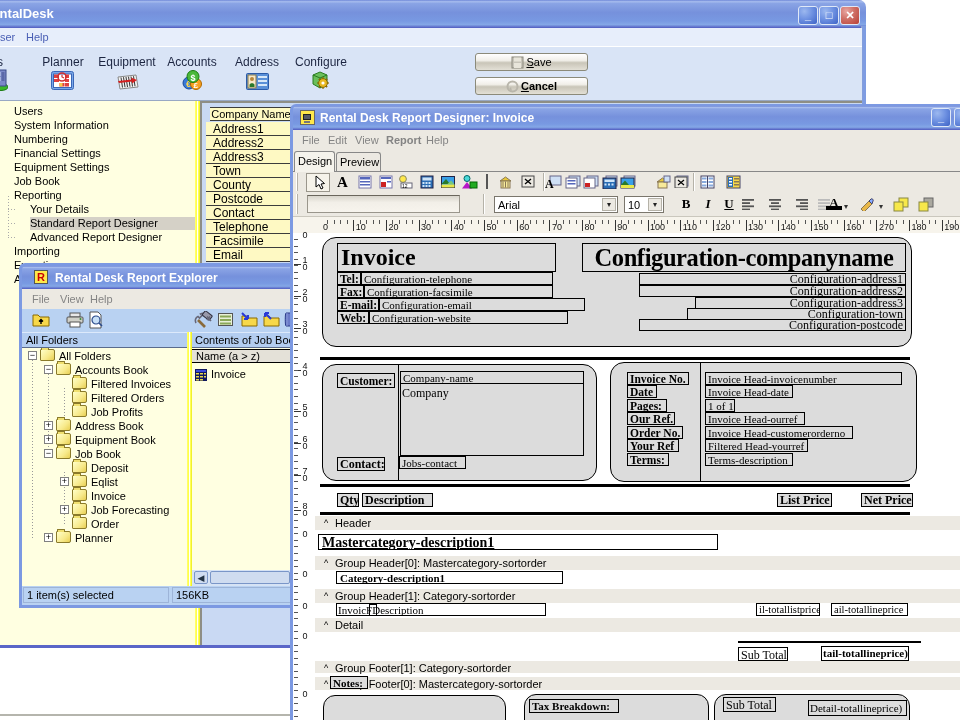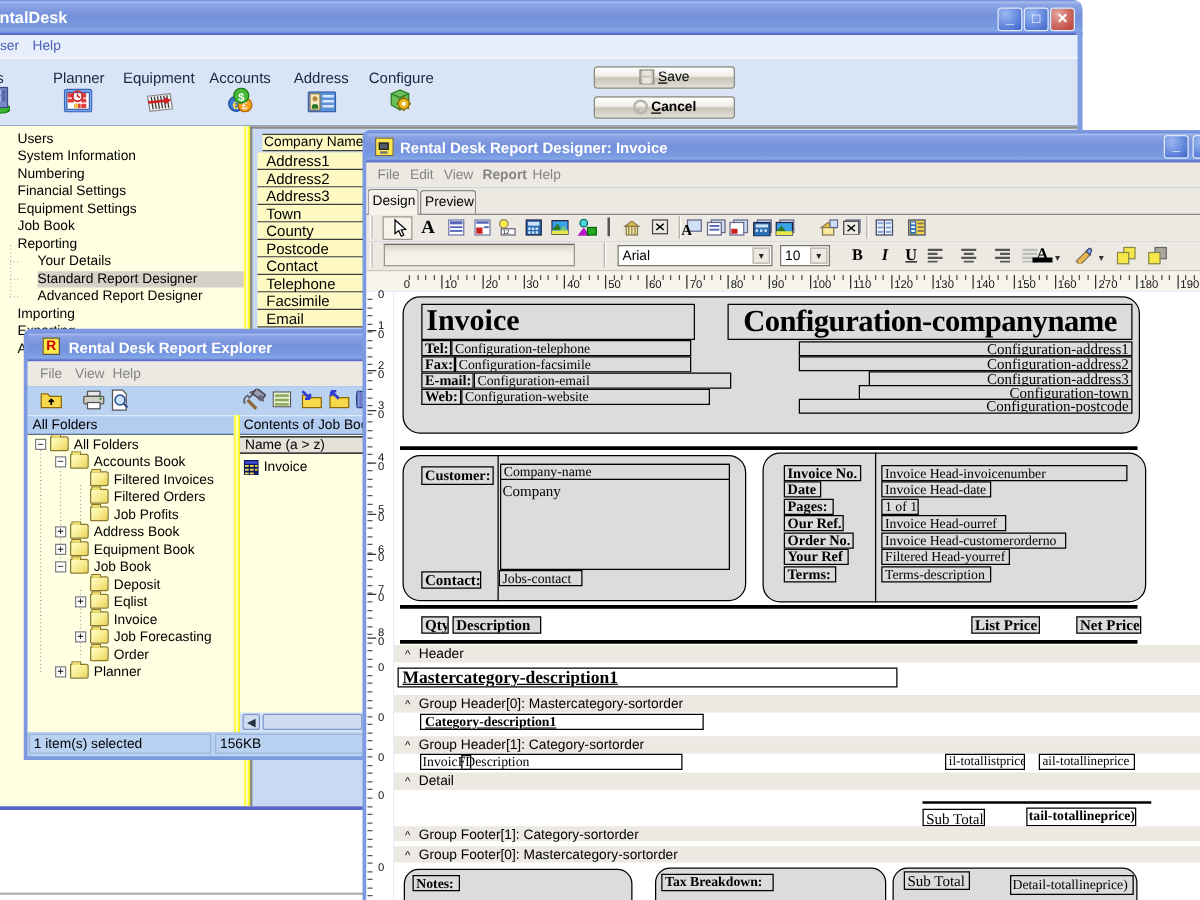--- a/index.html
+++ b/index.html
@@ -862,21 +862,21 @@
       <div class="bandstrip" style="top:428px; height:12px;">
           <span class="chev">^</span>
           <span class="bs-t">Group Footer[1]: Category-sortorder</span>
         </div>
       <div class="bandstrip" style="top:444px; height:13px;">
           <span class="chev">^</span>
           <span class="bs-t">Group Footer[0]: Mastercategory-sortorder</span>
         </div>
 
       <div class="abs" style="left:8px; top:462px; width:183px; height:40px; background:#dcdcdc; border:1px solid #000; border-radius:12px;"></div>
-      <div class="bx lb" style="left:15px; top:467px; width:38px; height:13px; font-size:11px;">Notes:</div>
+      <div class="bx lb" style="left:15px; top:443px; width:38px; height:13px; font-size:11px;">Notes:</div>
       <div class="abs" style="left:209px; top:461px; width:185px; height:40px; background:#dcdcdc; border:1px solid #000; border-radius:12px;"></div>
       <div class="bx lb" style="left:214px; top:466px; width:90px; height:14px; font-size:11px;">Tax Breakdown:</div>
       <div class="abs" style="left:399px; top:461px; width:196px; height:40px; background:#dcdcdc; border:1px solid #000; border-radius:12px;"></div>
       <div class="bx" style="left:408px; top:464px; width:53px; height:15px; background:#dcdcdc; font-size:12px; padding-left:2px;">Sub Total</div>
       <div class="bx" style="left:493px; top:467px; width:99px; height:16px; background:#dcdcdc; font-size:11px; line-height:15px; padding-left:1px;">Detail-totallineprice)</div>
     </div>
   </div>
 
 </div>
 

